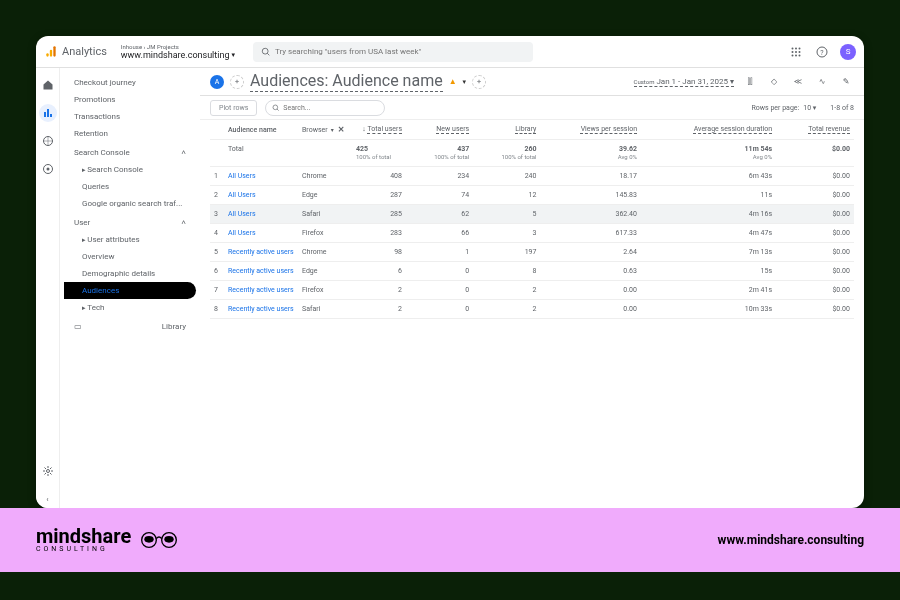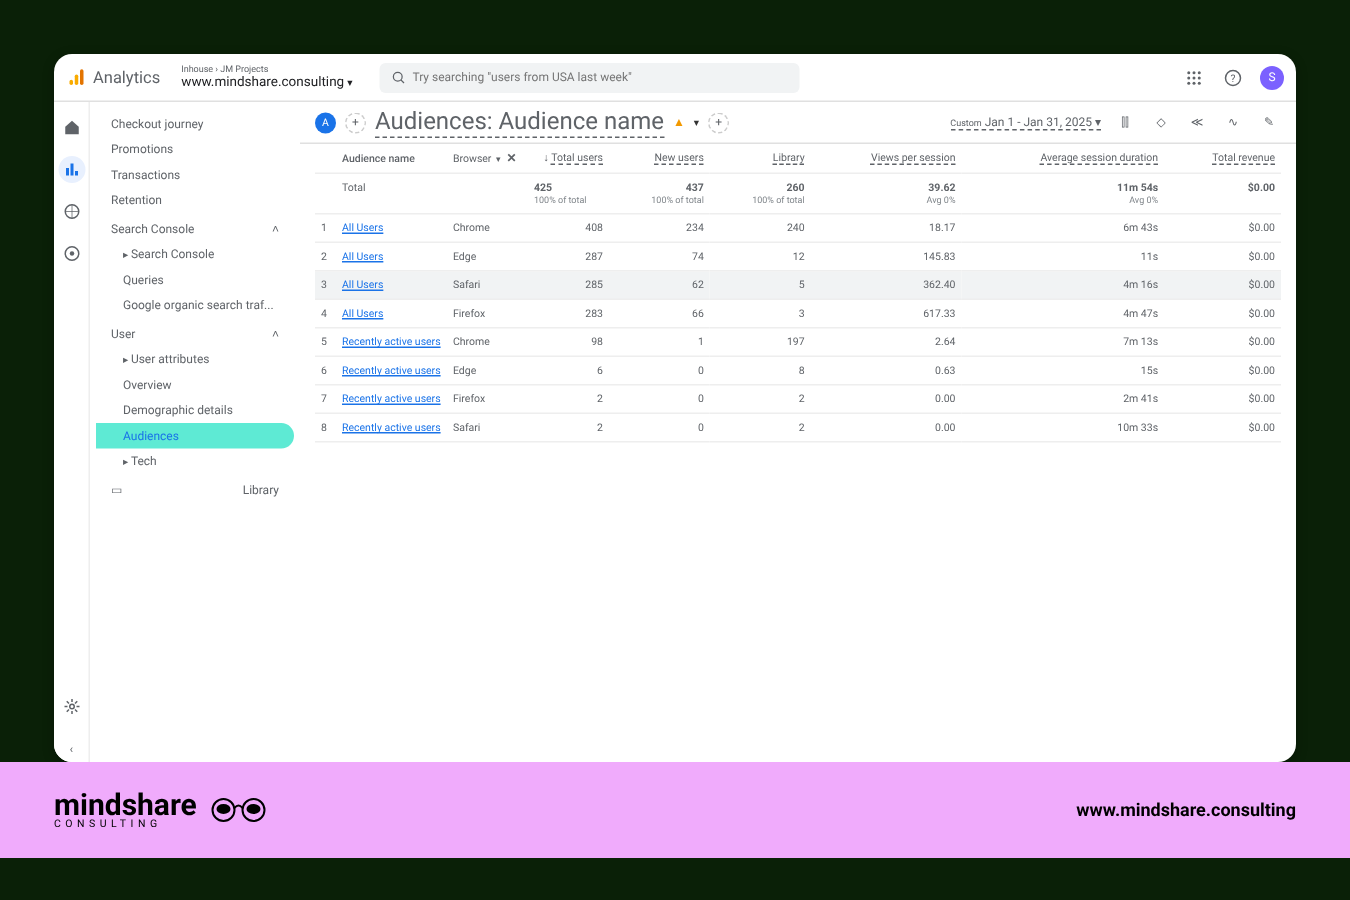--- a/index.html
+++ b/index.html
@@ -20,21 +20,21 @@
 .icon-btn{width:16px;height:16px;display:flex;align-items:center;justify-content:center;color:#5f6368;cursor:pointer}
 .avatar{width:16px;height:16px;border-radius:50%;background:#7b61ff;color:#fff;display:flex;align-items:center;justify-content:center;font-size:8px}
 .body{flex:1;display:flex;overflow:hidden}
 .rail{width:24px;background:#fff;display:flex;flex-direction:column;align-items:center;gap:10px;padding-top:8px;border-right:1px solid #eee}
 .rail-btn{width:18px;height:18px;border-radius:50%;display:flex;align-items:center;justify-content:center;color:#5f6368;cursor:pointer}
 .rail-btn.active{background:#e8f0fe;color:#1a73e8}
 .rail-spacer{flex:1}
 .sidebar{width:140px;padding:6px 4px;overflow:hidden;font-size:8px}
 .sb-item{padding:4px 10px;color:#5f6368;cursor:pointer;display:flex;align-items:center;justify-content:space-between}
 .sb-sub{padding:4px 10px 4px 18px;color:#5f6368;cursor:pointer}
-.sb-sub.sel{background:#5eead4;color:#1a73e8;border-radius:0 10px 10px 0}
+.sb-sub.sel{background:#000000;color:#1a73e8;border-radius:0 10px 10px 0}
 .sb-group{padding:6px 10px 4px;color:#5f6368;display:flex;align-items:center;justify-content:space-between;cursor:pointer}
 .sb-bullet:before{content:"▸ ";font-size:7px}
 .main{flex:1;display:flex;flex-direction:column;overflow:hidden}
 .tbar{height:28px;border-bottom:1px solid #e0e0e0;display:flex;align-items:center;padding:0 10px;gap:6px}
 .chip{width:14px;height:14px;border-radius:50%;background:#1a73e8;color:#fff;display:flex;align-items:center;justify-content:center;font-size:7px}
 .plus{width:14px;height:14px;border:1px dashed #ccc;border-radius:50%;display:flex;align-items:center;justify-content:center;font-size:8px;color:#5f6368;cursor:pointer}
 .tbar-title{font-size:16px;color:#5f6368;border-bottom:1px dashed #5f6368;padding-bottom:1px}
 .warn{color:#f29900}
 .tbar-right{margin-left:auto;display:flex;align-items:center;gap:8px;color:#5f6368}
 .daterange{font-size:8px;border-bottom:1px dashed #5f6368}
@@ -45,21 +45,21 @@
 .rows-per{margin-left:auto;display:flex;align-items:center;gap:4px;font-size:7px;color:#5f6368}
 .table-wrap{flex:1;overflow:auto;padding:0 10px}
 table{width:100%;border-collapse:collapse;font-size:7px}
 th,td{padding:5px 4px;text-align:right;border-bottom:1px solid #eee;color:#5f6368}
 th:first-child,td:first-child{text-align:left;width:14px}
 th:nth-child(2),td:nth-child(2){text-align:left;width:74px}
 th:nth-child(3),td:nth-child(3){text-align:left;width:54px}
 th{font-weight:400;vertical-align:top}
 th .u{text-decoration:underline dashed;text-underline-offset:2px}
 th .sub{font-size:6px;color:#80868b}
-.aud-link{color:#1a73e8;text-decoration:underline;cursor:pointer}
+.aud-link{color:#1a73e8;cursor:pointer}
 tr.sel td{background:#f1f3f4}
 .dim-hdr{display:flex;align-items:center;gap:4px;font-size:7px;color:#5f6368}
 .dim-hdr .nm{font-weight:500}
 .dim-sel{display:flex;align-items:center;gap:3px;cursor:pointer}
 .dim-sel:after{content:"▾";font-size:6px}
 .x-btn{font-size:8px;font-weight:bold;cursor:pointer}
 .footer{height:64px;background:#f0abfc;display:flex;align-items:center;padding:0 36px;justify-content:space-between}
 .brand{font-weight:700;font-size:20px;color:#000;display:flex;align-items:center;gap:8px}
 .brand-name{line-height:.9}
 .brand-sub{font-size:7px;letter-spacing:3px;font-weight:400}
@@ -193,20 +193,35 @@
       <div class="tbar-right">
         <span class="daterange"><span style="font-size:6px">Custom</span> <span>Jan 1 - Jan 31, 2025</span> ▾</span>
         <span class="icon-btn">⫿⫿</span>
         <span class="icon-btn">◇</span>
         <span class="icon-btn">≪</span>
         <span class="icon-btn">∿</span>
         <span class="icon-btn">✎</span>
       </div>
     </div>
 
+    <div class="toolbar">
+      <span class="plot-btn">Plot rows</span>
+      <div class="search2">
+        <svg width="8" height="8" viewBox="0 0 24 24">
+                <circle cx="10" cy="10" r="7" fill="none" stroke="#5f6368" stroke-width="2"></circle>
+                <line x1="20" y1="20" x2="15" y2="15" stroke="#5f6368" stroke-width="2"></line>
+              </svg>
+        <input placeholder="Search..." style="">
+      </div>
+      <div class="rows-per">
+        <span>Rows per page:</span>
+        <span><span>10</span> ▾</span>
+        <span style="margin-left:10px">1-8 of 8</span>
+      </div>
+    </div>
 
     <div class="table-wrap">
       <table>
         <thead>
           <tr>
             <th></th>
             <th style="vertical-align:middle">
               <div class="dim-hdr">
                       <span class="nm">Audience name</span>
                     </div>

